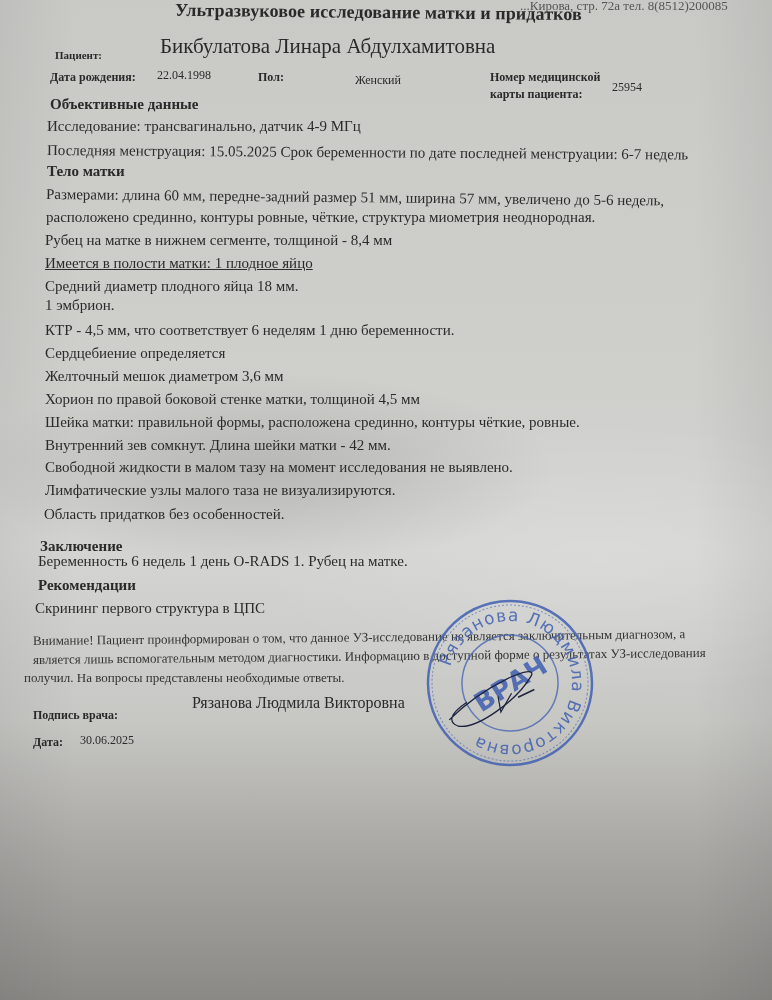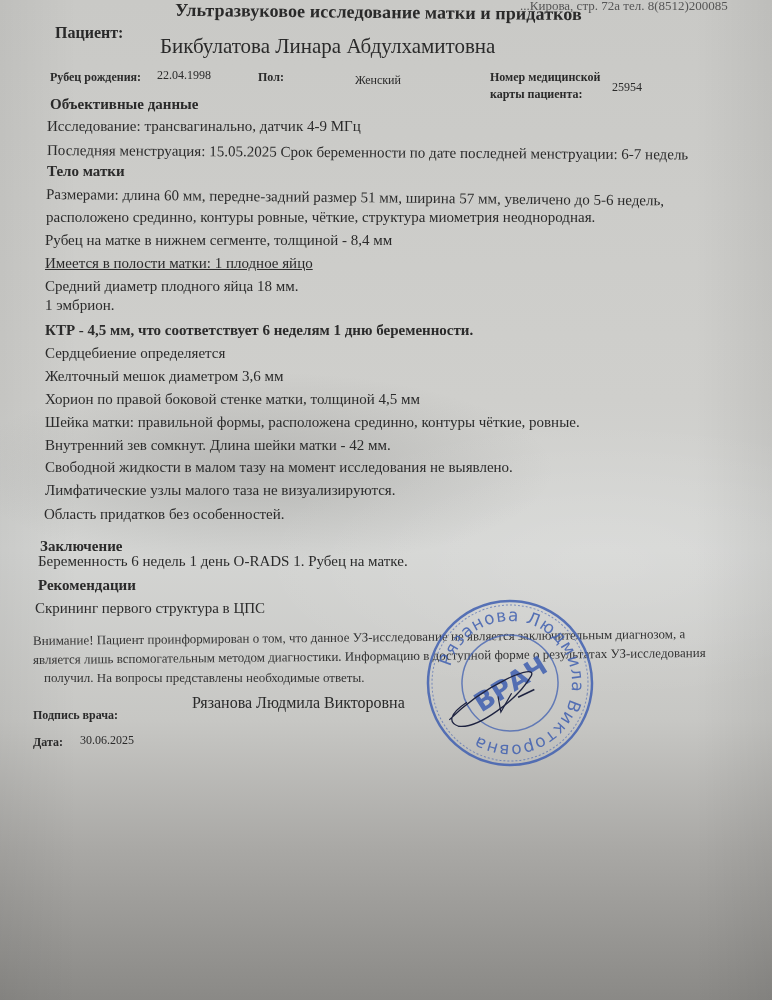--- a/index.html
+++ b/index.html
@@ -12,77 +12,77 @@
       position: absolute; left: 0; top: 0; width: 772px; height: 1000px; pointer-events: none;
       background:
         radial-gradient(ellipse 420px 140px at 260px 470px, rgba(90,90,88,0.22), transparent 70%),
         radial-gradient(ellipse 500px 200px at 600px 560px, rgba(255,255,255,0.15), transparent 70%),
         linear-gradient(90deg, rgba(0,0,0,0.05), transparent 10%, transparent 90%, rgba(0,0,0,0.06));
     }
     .abs { position: absolute; white-space: nowrap; }
     .hdr-addr { left: 520px; top: -2px; font-size: 13px; color: #555; }
     .title { left: 175px; top: 2px; font-size: 18px; font-weight: bold; letter-spacing: 0.1px; transform: rotate(0.6deg); }
     .lbl-b { font-weight: bold; }
-    .pat-lbl { left: 55px; top: 24px; font-size: 16px; font-weight: bold; }
+    .pat-lbl { left: 55px; top: 49px; font-size: 11px; font-weight: bold; }
     .pat-val { left: 160px; top: 34px; font-size: 21px; }
     .small { font-size: 12px; }
     .sec { font-size: 15px; font-weight: bold; }
     .line { font-size: 15px; color: #2b2b2b; }
     .u { text-decoration: underline; }
     .note { font-size: 13px; color: #333; }
     .stamp { position: absolute; left: 425px; top: 598px; width: 170px; height: 170px; transform: rotate(8deg); }
   </style>
 </head>
 <body>
 
 <div class="shade"></div>
 
 <div class="abs hdr-addr">...Кирова, стр. 72а тел. 8(8512)200085</div>
 <div class="abs title">Ультразвуковое исследование матки и придатков</div>
 
 <div class="abs pat-lbl">Пациент:</div>
 <div class="abs pat-val">Бикбулатова Линара Абдулхамитовна</div>
 
-<div class="abs small lbl-b" style="left:50px;top:70px;">Рубец рождения:</div>
+<div class="abs small lbl-b" style="left:50px;top:70px;">Дата рождения:</div>
 <div class="abs small" style="left:157px;top:68px;">22.04.1998</div>
 <div class="abs small lbl-b" style="left:258px;top:70px;">Пол:</div>
 <div class="abs small" style="left:355px;top:73px;">Женский</div>
 <div class="abs small lbl-b" style="left:490px;top:70px;">Номер медицинской</div>
 <div class="abs small lbl-b" style="left:490px;top:87px;">карты пациента:</div>
 <div class="abs small" style="left:612px;top:80px;">25954</div>
 
 <div class="abs sec" style="left:50px;top:96px;">Объективные данные</div>
 <div class="abs line" style="left:47px;top:118px;">Исследование: трансвагинально, датчик 4-9 МГц</div>
 <div class="abs line" style="left:47px;top:142px;transform:rotate(0.4deg);transform-origin:left;">Последняя менструация: 15.05.2025 Срок беременности по дате последней менструации: 6-7 недель</div>
 
 <div class="abs sec" style="left:47px;top:163px;">Тело матки</div>
 <div class="abs line" style="left:46px;top:186px;transform:rotate(0.6deg);transform-origin:left;">Размерами: длина 60  мм, передне-задний размер  51  мм, ширина   57 мм, увеличено до 5-6 недель,</div>
 <div class="abs line" style="left:46px;top:209px;">расположено срединно, контуры ровные, чёткие, структура миометрия неоднородная.</div>
 <div class="abs line" style="left:45px;top:232px;">Рубец на матке в нижнем сегменте, толщиной  - 8,4 мм</div>
 <div class="abs line u" style="left:45px;top:255px;">Имеется в полости матки: 1 плодное яйцо</div>
 <div class="abs line" style="left:45px;top:278px;">Средний диаметр  плодного яйца 18 мм.</div>
 <div class="abs line" style="left:45px;top:297px;">1 эмбрион.</div>
-<div class="abs line" style="left:45px;top:322px;font-weight:bold;">КТР - 4,5 мм, что соответствует 6 неделям 1 дню беременности.</div>
+<div class="abs line" style="left:45px;top:322px;">КТР - 4,5 мм, что соответствует 6 неделям 1 дню беременности.</div>
 <div class="abs line" style="left:45px;top:345px;">Сердцебиение определяется</div>
 <div class="abs line" style="left:45px;top:368px;">Желточный мешок диаметром 3,6 мм</div>
 <div class="abs line" style="left:45px;top:391px;">Хорион по правой боковой стенке матки,  толщиной  4,5 мм</div>
 <div class="abs line" style="left:45px;top:414px;">Шейка матки: правильной формы, расположена срединно, контуры чёткие, ровные.</div>
 <div class="abs line" style="left:45px;top:437px;">Внутренний зев сомкнут. Длина шейки матки - 42 мм.</div>
 <div class="abs line" style="left:45px;top:459px;">Свободной жидкости в малом тазу на момент исследования не выявлено.</div>
 <div class="abs line" style="left:45px;top:482px;">Лимфатические узлы малого таза не визуализируются.</div>
 <div class="abs line" style="left:44px;top:506px;">Область придатков без особенностей.</div>
 
 <div class="abs sec" style="left:40px;top:530px;margin-top:8px;">Заключение</div>
 <div class="abs line" style="left:38px;top:553px;">Беременность 6 недель 1 день O-RADS 1. Рубец на матке.</div>
 <div class="abs sec" style="left:38px;top:577px;">Рекомендации</div>
 <div class="abs line" style="left:35px;top:600px;">Скрининг первого структура в ЦПС</div>
 
 <div class="abs note" style="left:33px;top:633px;transform:rotate(-0.6deg);transform-origin:left;">Внимание! Пациент проинформирован о том, что данное УЗ-исследование не является заключительным диагнозом, а</div>
 <div class="abs note" style="left:33px;top:652px;transform:rotate(-0.6deg);transform-origin:left;">является лишь вспомогательным методом диагностики. Информацию в доступной форме о результатах УЗ-исследования</div>
-<div class="abs note" style="left:44px;top:670px;">получил. На вопросы представлены необходимые ответы.</div>
+<div class="abs note" style="left:24px;top:670px;">получил. На вопросы представлены необходимые ответы.</div>
 
 <div class="abs" style="left:192px;top:694px;font-size:16px;">Рязанова Людмила Викторовна</div>
 <div class="abs small lbl-b" style="left:33px;top:708px;">Подпись врача:</div>
 <div class="abs small lbl-b" style="left:33px;top:735px;">Дата:</div>
 <div class="abs small" style="left:80px;top:733px;">30.06.2025</div>
 
 <div class="stamp">
   <svg width="170" height="170" viewBox="0 0 170 170">
     <defs>
       <path id="ring" d="M85,85 m-62,0 a62,62 0 1,1 124,0 a62,62 0 1,1 -124,0"></path>

